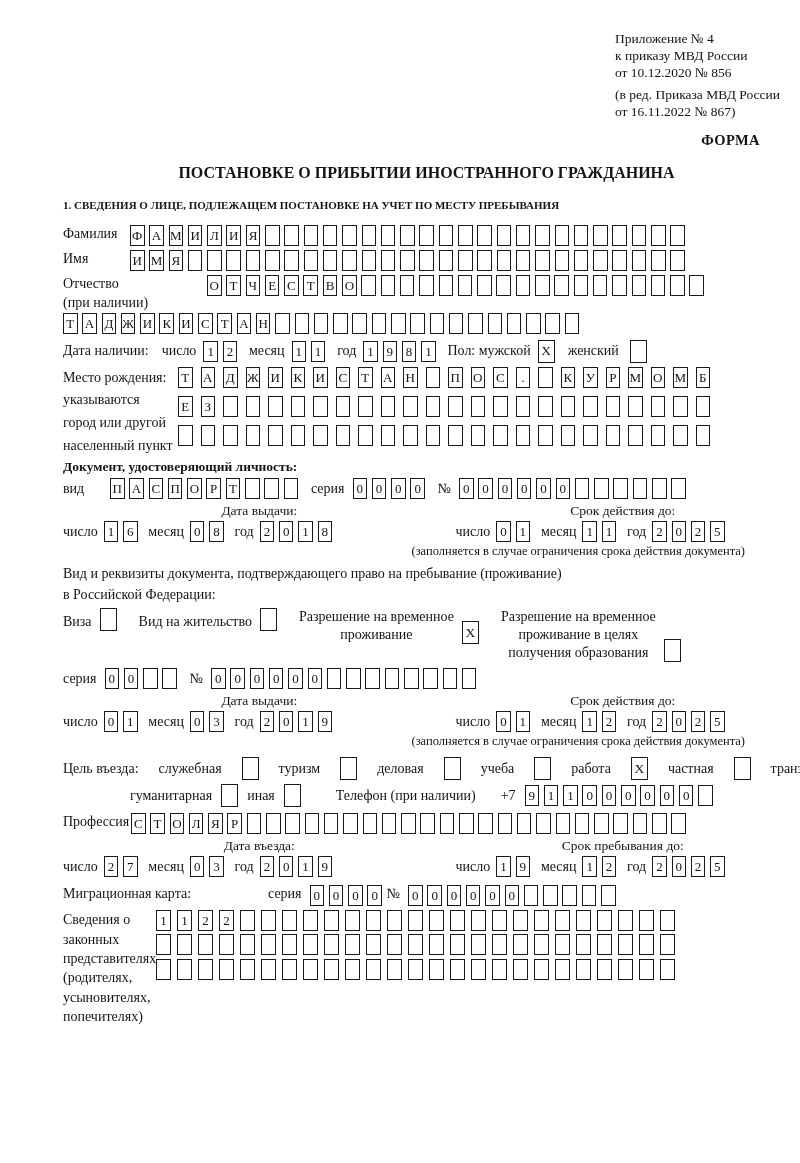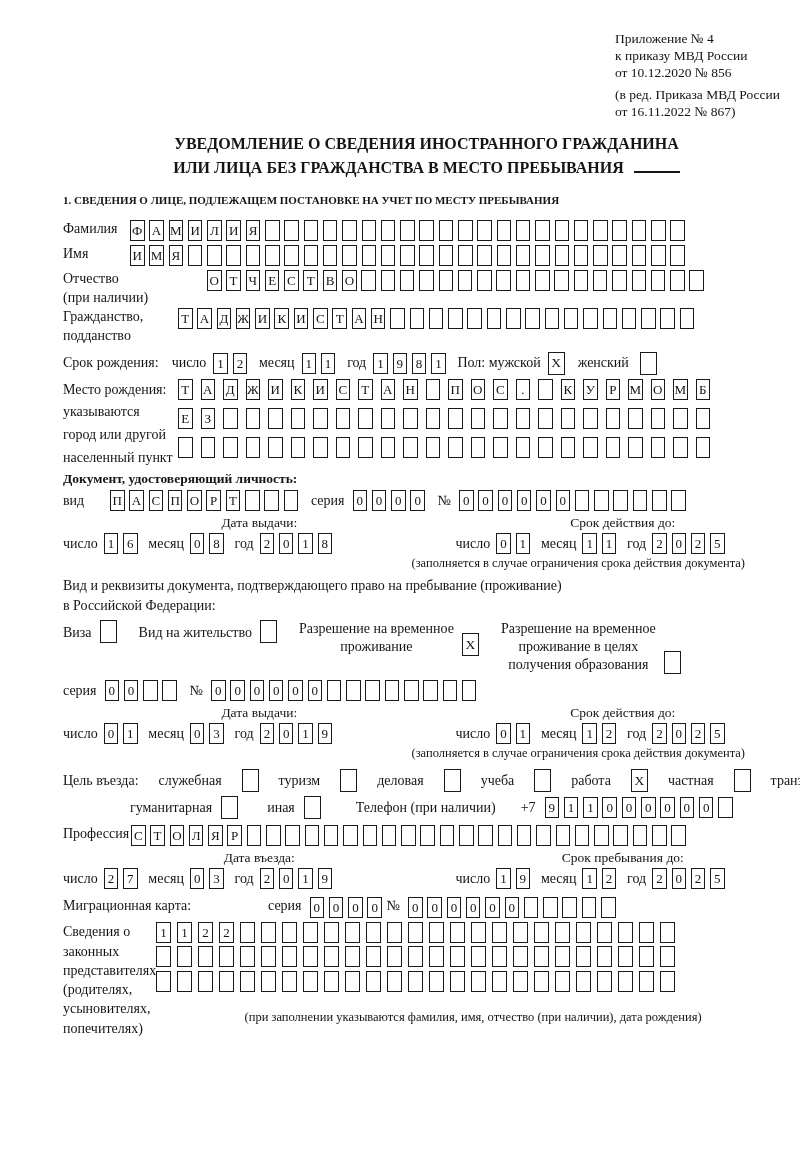--- a/index.html
+++ b/index.html
@@ -64,24 +64,24 @@
 <div class="page">
 
   <div class="appendix">
     <div>Приложение № 4</div>
     <div>к приказу МВД России</div>
     <div class="ap-line3">от 10.12.2020 № 856</div>
     <div>(в ред. Приказа МВД России</div>
     <div>от 16.11.2022 № 867)</div>
   </div>
 
+  <div class="forma">ФОРМА</div>
 
   <div class="title">
-    <div>УВЕДОМЛЕНИЕ О СВЕДЕНИЯ ИНОСТРАННОГО ГРАЖДАНИНА</div>
-    <div><span>ИЛИ ЛИЦА БЕЗ ГРАЖДАНСТВА В МЕСТО ПРЕБЫВАНИЯ</span><span class="u-line"></span></div>
+    <div>ПОСТАНОВКЕ О ПРИБЫТИИ ИНОСТРАННОГО ГРАЖДАНИНА</div>
   </div>
 
   <div class="sec-heading">1. СВЕДЕНИЯ О ЛИЦЕ, ПОДЛЕЖАЩЕМ ПОСТАНОВКЕ НА УЧЕТ ПО МЕСТУ ПРЕБЫВАНИЯ</div>
 
   <div class="row mt14">
     <div class="lab" style="width:67px">Фамилия</div>
     <div class="cells">
         <span class="cell">Ф</span>
         <span class="cell">А</span>
         <span class="cell">М</span>
@@ -178,24 +178,20 @@
         <span class="cell"></span>
         <span class="cell"></span>
         <span class="cell"></span>
         <span class="cell"></span>
         <span class="cell"></span>
         <span class="cell"></span>
       </div>
   </div>
 
   <div class="row">
-    <div class="lab2" style="width:115px">
-      <div>Гражданство,</div>
-      <div>подданство</div>
-    </div>
     <div class="cells">
         <span class="cell">Т</span>
         <span class="cell">А</span>
         <span class="cell">Д</span>
         <span class="cell">Ж</span>
         <span class="cell">И</span>
         <span class="cell">К</span>
         <span class="cell">И</span>
         <span class="cell">С</span>
         <span class="cell">Т</span>
@@ -214,21 +210,21 @@
         <span class="cell"></span>
         <span class="cell"></span>
         <span class="cell"></span>
         <span class="cell"></span>
         <span class="cell"></span>
         <span class="cell"></span>
       </div>
   </div>
 
   <div class="row mt6" style="align-items:center; gap:7px">
-    <span class="lab">Срок рождения:</span>
+    <span class="lab">Дата наличии:</span>
     <span class="lab" style="margin-left:6px">число</span>
     <span class="cells">
         <span class="cell">1</span>
         <span class="cell">2</span>
       </span>
     <span class="lab">месяц</span>
     <span class="cells">
         <span class="cell">1</span>
         <span class="cell">1</span>
       </span>
@@ -540,21 +536,21 @@
     <span class="cbox">X</span>
     <span class="lab">частная</span>
     <span class="cbox"></span>
     <span class="lab">транзит</span>
     <span class="cbox"></span>
   </div>
 
   <div class="purpose2">
     <span class="lab">гуманитарная</span>
     <span class="cbox"></span>
-    <span class="lab" style="margin-left:20px">иная</span>
+    <span class="lab" style="margin-left:0">иная</span>
     <span class="cbox"></span>
     <span class="lab" style="margin-left:26px">Телефон (при наличии)</span>
     <span class="lab" style="margin-left:16px">+7</span>
     <span class="cells">
         <span class="cell">9</span>
         <span class="cell">1</span>
         <span class="cell">1</span>
         <span class="cell">0</span>
         <span class="cell">0</span>
         <span class="cell">0</span>
@@ -756,17 +752,16 @@
           <span class="cell"></span>
           <span class="cell"></span>
           <span class="cell"></span>
           <span class="cell"></span>
           <span class="cell"></span>
           <span class="cell"></span>
           <span class="cell"></span>
           <span class="cell"></span>
           <span class="cell"></span>
         </div>
-      <div class="reps-note">(при заполнении указываются фамилия, имя, отчество (при наличии), дата рождения)</div>
     </div>
   </div>
 
 </div>
 
 </body></html>

